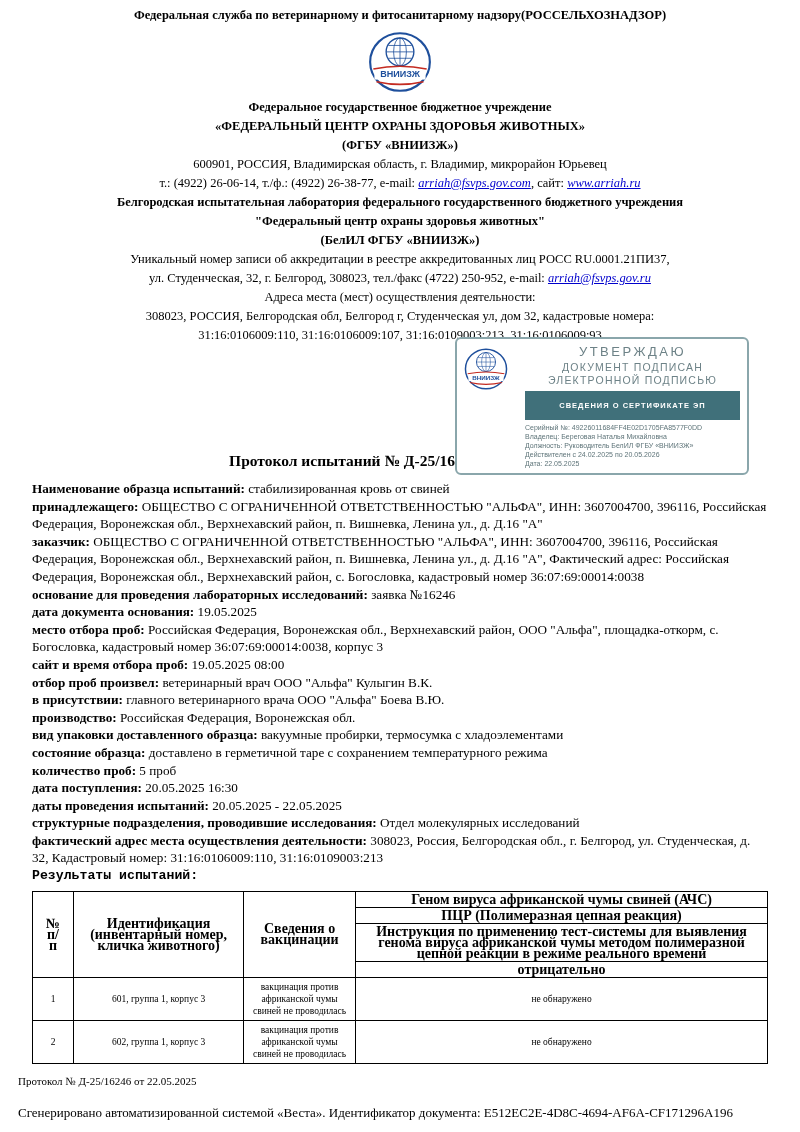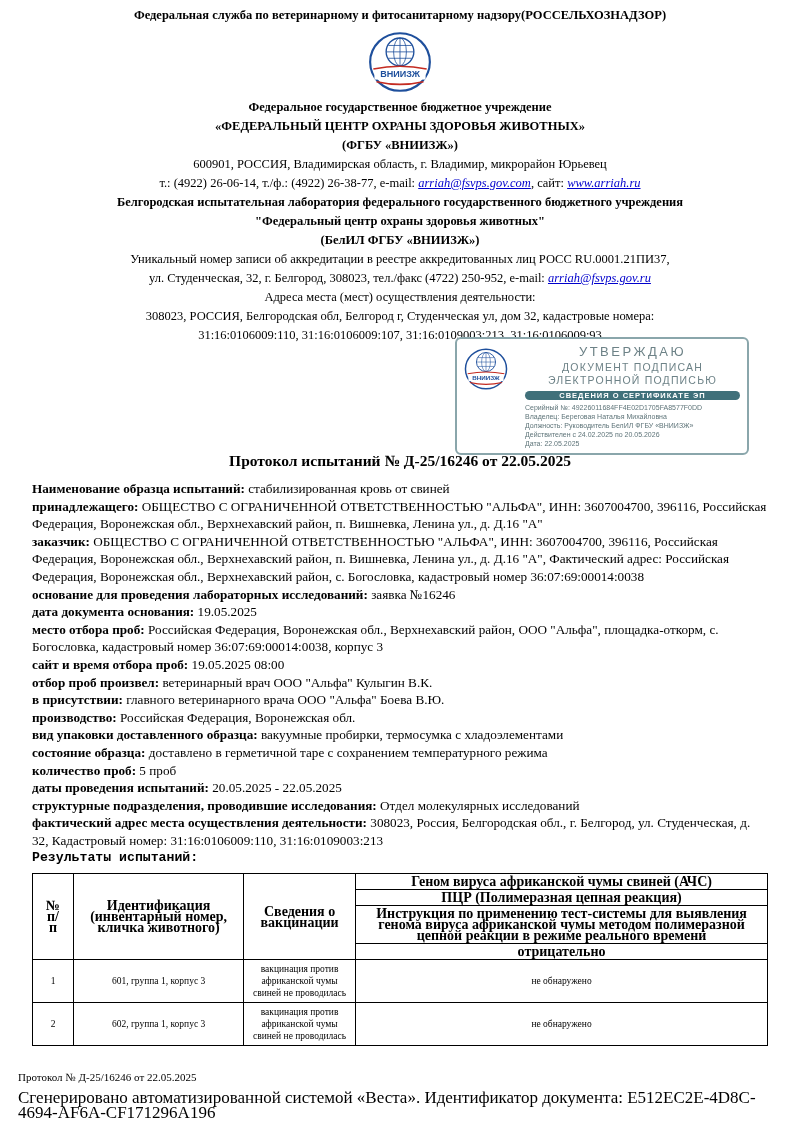--- a/index.html
+++ b/index.html
@@ -14,38 +14,38 @@
   
   .stamp{position:absolute;top:337px;left:455px;width:276px;background:#fff;z-index:2;
          border:2px solid #8aa6ab;border-radius:6px;padding:5px 7px;
          font-family:"Liberation Sans",sans-serif;color:#5e7479;display:flex;gap:17px;}
   .stamp-left{flex:0 0 44px;padding-top:3px;}
   .stamp-logo{width:44px;height:44px;}
   .stamp-right{flex:1;text-align:center;min-width:0;}
   .stamp-approve{font-size:13px;letter-spacing:2.5px;color:#6d8287;margin:0 0 2px;}
   .stamp-signed{font-size:10.5px;letter-spacing:1.2px;line-height:13px;margin:0;color:#6d8287;}
   .stamp-bar{background:#40707a;color:#fff;font-size:7.5px;font-weight:bold;letter-spacing:1px;
-             padding:0 0;margin:4px 0 3px;border-radius:6px;}
+             padding:10px 0;margin:4px 0 3px;border-radius:0;}
   .stamp-info{text-align:left;font-size:7px;line-height:9px;}
   .stamp-info p{margin:0;}
   .stamp-space{height:106px;}
   
   .title{text-align:center;font-size:15.5px;font-weight:bold;margin:0 0 10px;line-height:19px;}
   .fields{margin:0 32px;font-size:13.2px;line-height:17.6px;}
   .field{margin:0;}
   .results-heading{margin:0 32px;font-size:13.2px;line-height:17.6px;font-family:Liberation Mono, monospace;}
   
   table.results{width:736px;margin:6px 32px 0;border-collapse:collapse;}
   .results th,.results td{border:1px solid #000;text-align:center;vertical-align:middle;}
   .results th{font-size:14px;font-weight:bold;line-height:11px;padding:2px 13px;}
   .results td{font-size:9.5px;line-height:12px;padding:3px 4px;}
   
   .footer{position:absolute;left:18px;right:18px;bottom:12px;font-size:11px;line-height:15px;}
   .footer p{margin:0;}
-  .footer p + p{margin-top:5px;font-size:17px;}
+  .footer p + p{margin-top:16px;font-size:13px;}
   .defs-holder{position:absolute;width:0;height:0;overflow:hidden;}
 </style>
 </head>
 <body>
 
 <svg class="defs-holder" aria-hidden="true">
   <defs>
     <g id="logoSym">
       <ellipse cx="60" cy="60" rx="56" ry="54" fill="#fff" stroke="#1e4f9c" stroke-width="4"></ellipse>
       <circle cx="60" cy="41" r="26" fill="#fff" stroke="#1e4f9c" stroke-width="2.5"></circle>
@@ -115,20 +115,21 @@
       <p class="field"><span class="b">основание для проведения лабораторных исследований: </span><span>заявка №16246</span></p>
       <p class="field"><span class="b">дата документа основания: </span><span>19.05.2025</span></p>
       <p class="field"><span class="b">место отбора проб: </span><span>Российская Федерация, Воронежская обл., Верхнехавский район, ООО "Альфа", площадка-откорм, с. Богословка, кадастровый номер 36:07:69:00014:0038, корпус 3</span></p>
       <p class="field"><span class="b">сайт и время отбора проб: </span><span>19.05.2025 08:00</span></p>
       <p class="field"><span class="b">отбор проб произвел: </span><span>ветеринарный врач ООО "Альфа" Кулыгин В.К.</span></p>
       <p class="field"><span class="b">в присутствии: </span><span>главного ветеринарного врача ООО "Альфа" Боева В.Ю.</span></p>
       <p class="field"><span class="b">производство: </span><span>Российская Федерация, Воронежская обл.</span></p>
       <p class="field"><span class="b">вид упаковки доставленного образца: </span><span>вакуумные пробирки, термосумка с хладоэлементами</span></p>
       <p class="field"><span class="b">состояние образца: </span><span>доставлено в герметичной таре с сохранением температурного режима</span></p>
       <p class="field"><span class="b">количество проб: </span><span>5 проб</span></p>
+      <p class="field"><span class="b">дата поступления: </span><span>20.05.2025 16:30</span></p>
       <p class="field"><span class="b">даты проведения испытаний: </span><span>20.05.2025 - 22.05.2025</span></p>
       <p class="field"><span class="b">структурные подразделения, проводившие исследования: </span><span>Отдел молекулярных исследований</span></p>
       <p class="field"><span class="b">фактический адрес места осуществления деятельности: </span><span>308023, Россия, Белгородская обл., г. Белгород, ул. Студенческая, д. 32, Кадастровый номер: 31:16:0106009:110, 31:16:0109003:213</span></p>
     </div>
   <p class="results-heading b">Результаты испытаний:</p>
 
   <table class="results">
     <colgroup>
       <col style="width:30px">
         <col style="width:170px">

